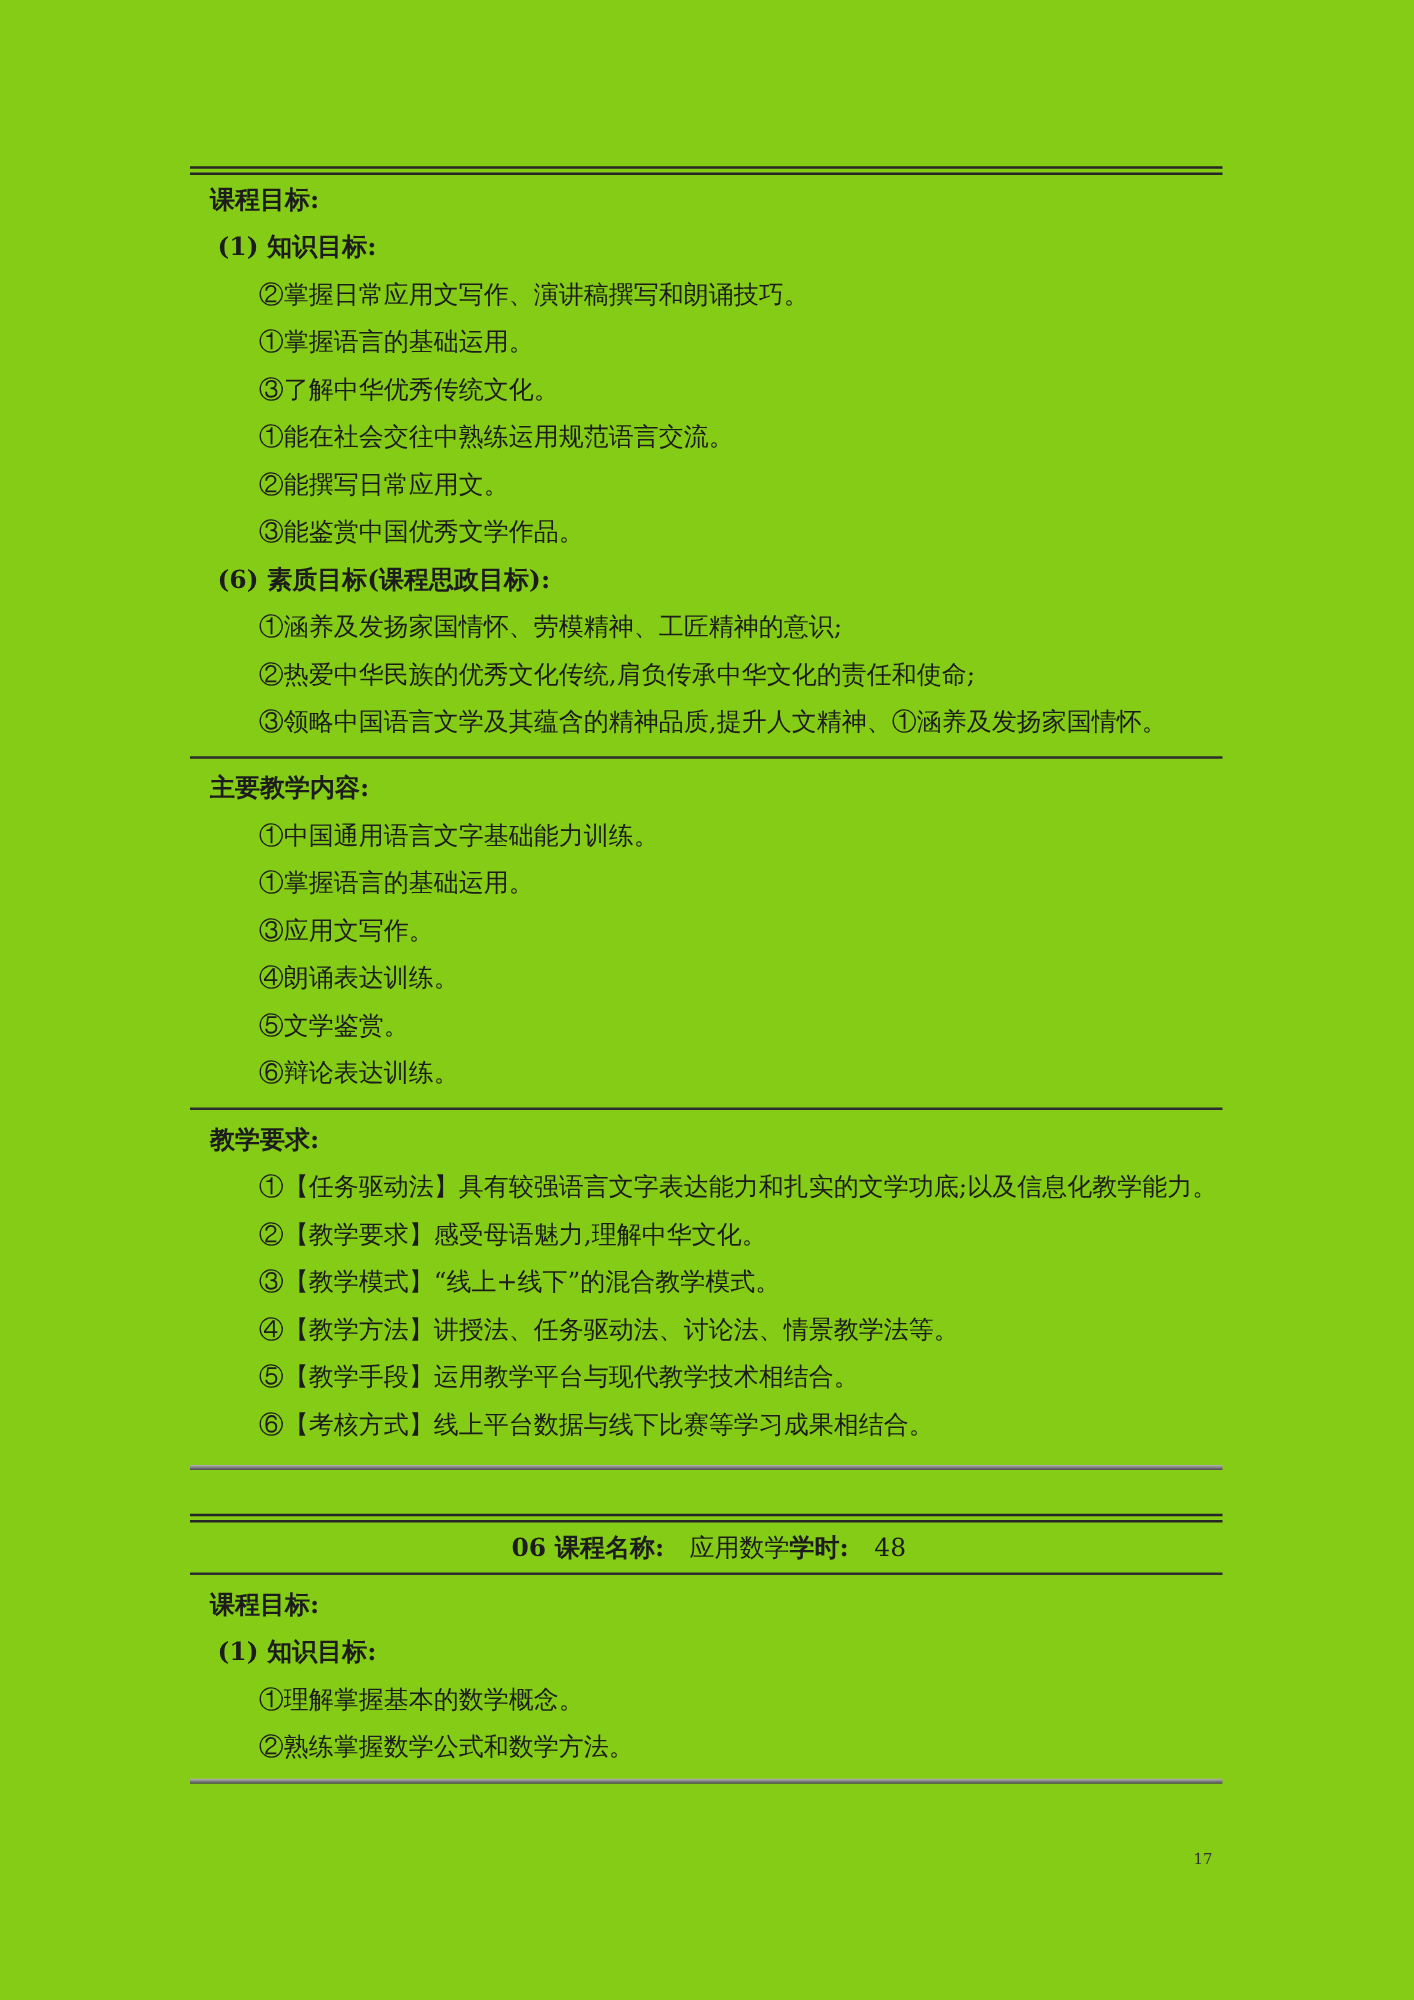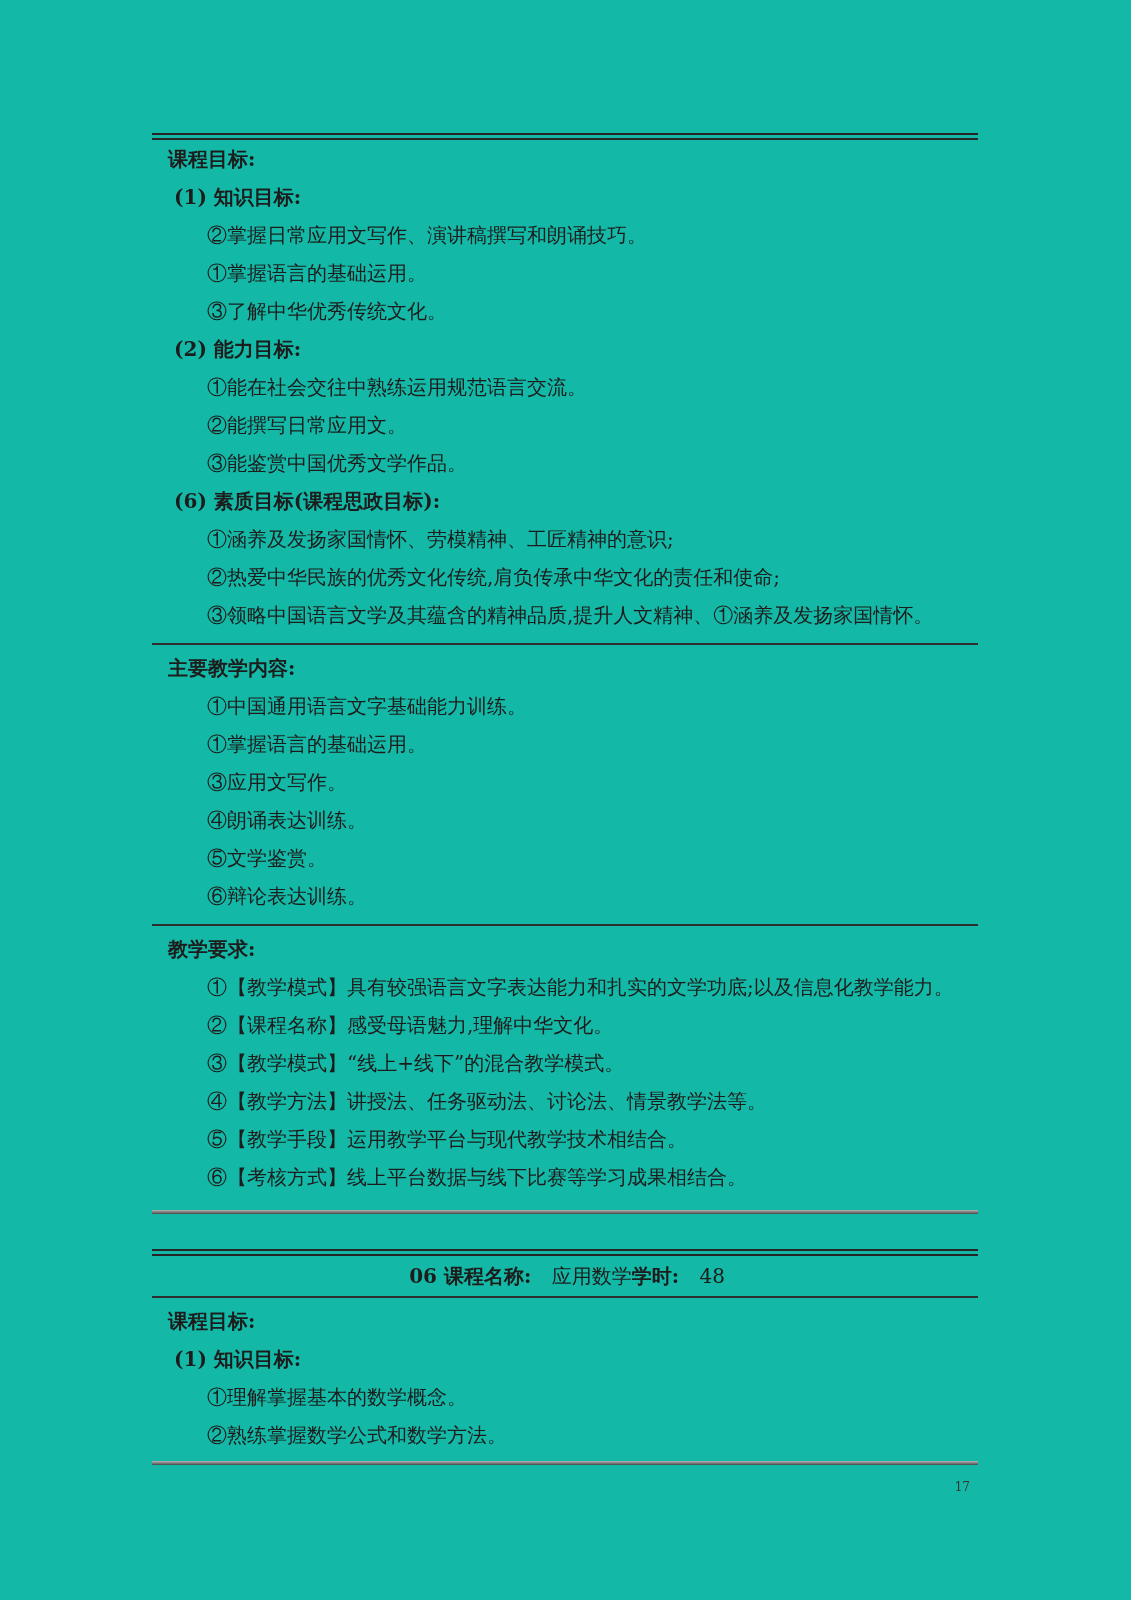--- a/index.html
+++ b/index.html
@@ -4,21 +4,21 @@
 <style>
   html, body {
     margin: 0;
     padding: 0;
     background: #ffffff;
   }
   .page {
     position: relative;
     width: 1131px;
     height: 1600px;
-    background: #14b8a6;
+    background: #84cc16;
     font-family: "DejaVu Serif", "Liberation Serif", serif;
     color: #1c1c1c;
     overflow: hidden;
   }
   .content {
     position: absolute;
     left: 152px;
     top: 133px;
     width: 826px;
   }
@@ -97,21 +97,20 @@
 
     <div class="rule-double"></div>
 
     <p class="h">课程目标:</p>
 
     <p class="sub">(1) 知识目标:</p>
     <p class="item">②掌握日常应用文写作、演讲稿撰写和朗诵技巧。</p>
     <p class="item">①掌握语言的基础运用。</p>
     <p class="item">③了解中华优秀传统文化。</p>
 
-    <p class="sub">(2) 能力目标:</p>
     <p class="item">①能在社会交往中熟练运用规范语言交流。</p>
     <p class="item">②能撰写日常应用文。</p>
     <p class="item">③能鉴赏中国优秀文学作品。</p>
 
     <p class="sub">(6) 素质目标(课程思政目标):</p>
     <p class="item">①涵养及发扬家国情怀、劳模精神、工匠精神的意识;</p>
     <p class="item">②热爱中华民族的优秀文化传统,肩负传承中华文化的责任和使命;</p>
     <p class="item">③领略中国语言文学及其蕴含的精神品质,提升人文精神、①涵养及发扬家国情怀。</p>
 
     <div class="rule-single"></div>
@@ -120,22 +119,22 @@
     <p class="item">①中国通用语言文字基础能力训练。</p>
     <p class="item">①掌握语言的基础运用。</p>
     <p class="item">③应用文写作。</p>
     <p class="item">④朗诵表达训练。</p>
     <p class="item">⑤文学鉴赏。</p>
     <p class="item">⑥辩论表达训练。</p>
 
     <div class="rule-single"></div>
 
     <p class="h">教学要求:</p>
-    <p class="item">①【教学模式】具有较强语言文字表达能力和扎实的文学功底;以及信息化教学能力。</p>
-    <p class="item">②【课程名称】感受母语魅力,理解中华文化。</p>
+    <p class="item">①【任务驱动法】具有较强语言文字表达能力和扎实的文学功底;以及信息化教学能力。</p>
+    <p class="item">②【教学要求】感受母语魅力,理解中华文化。</p>
     <p class="item">③【教学模式】“线上+线下”的混合教学模式。</p>
     <p class="item">④【教学方法】讲授法、任务驱动法、讨论法、情景教学法等。</p>
     <p class="item">⑤【教学手段】运用教学平台与现代教学技术相结合。</p>
     <p class="item">⑥【考核方式】线上平台数据与线下比赛等学习成果相结合。</p>
 
     <div class="rule-thick end-block"></div>
 
     <div class="rule-double course-top"></div>
 
     <div class="course-row">

